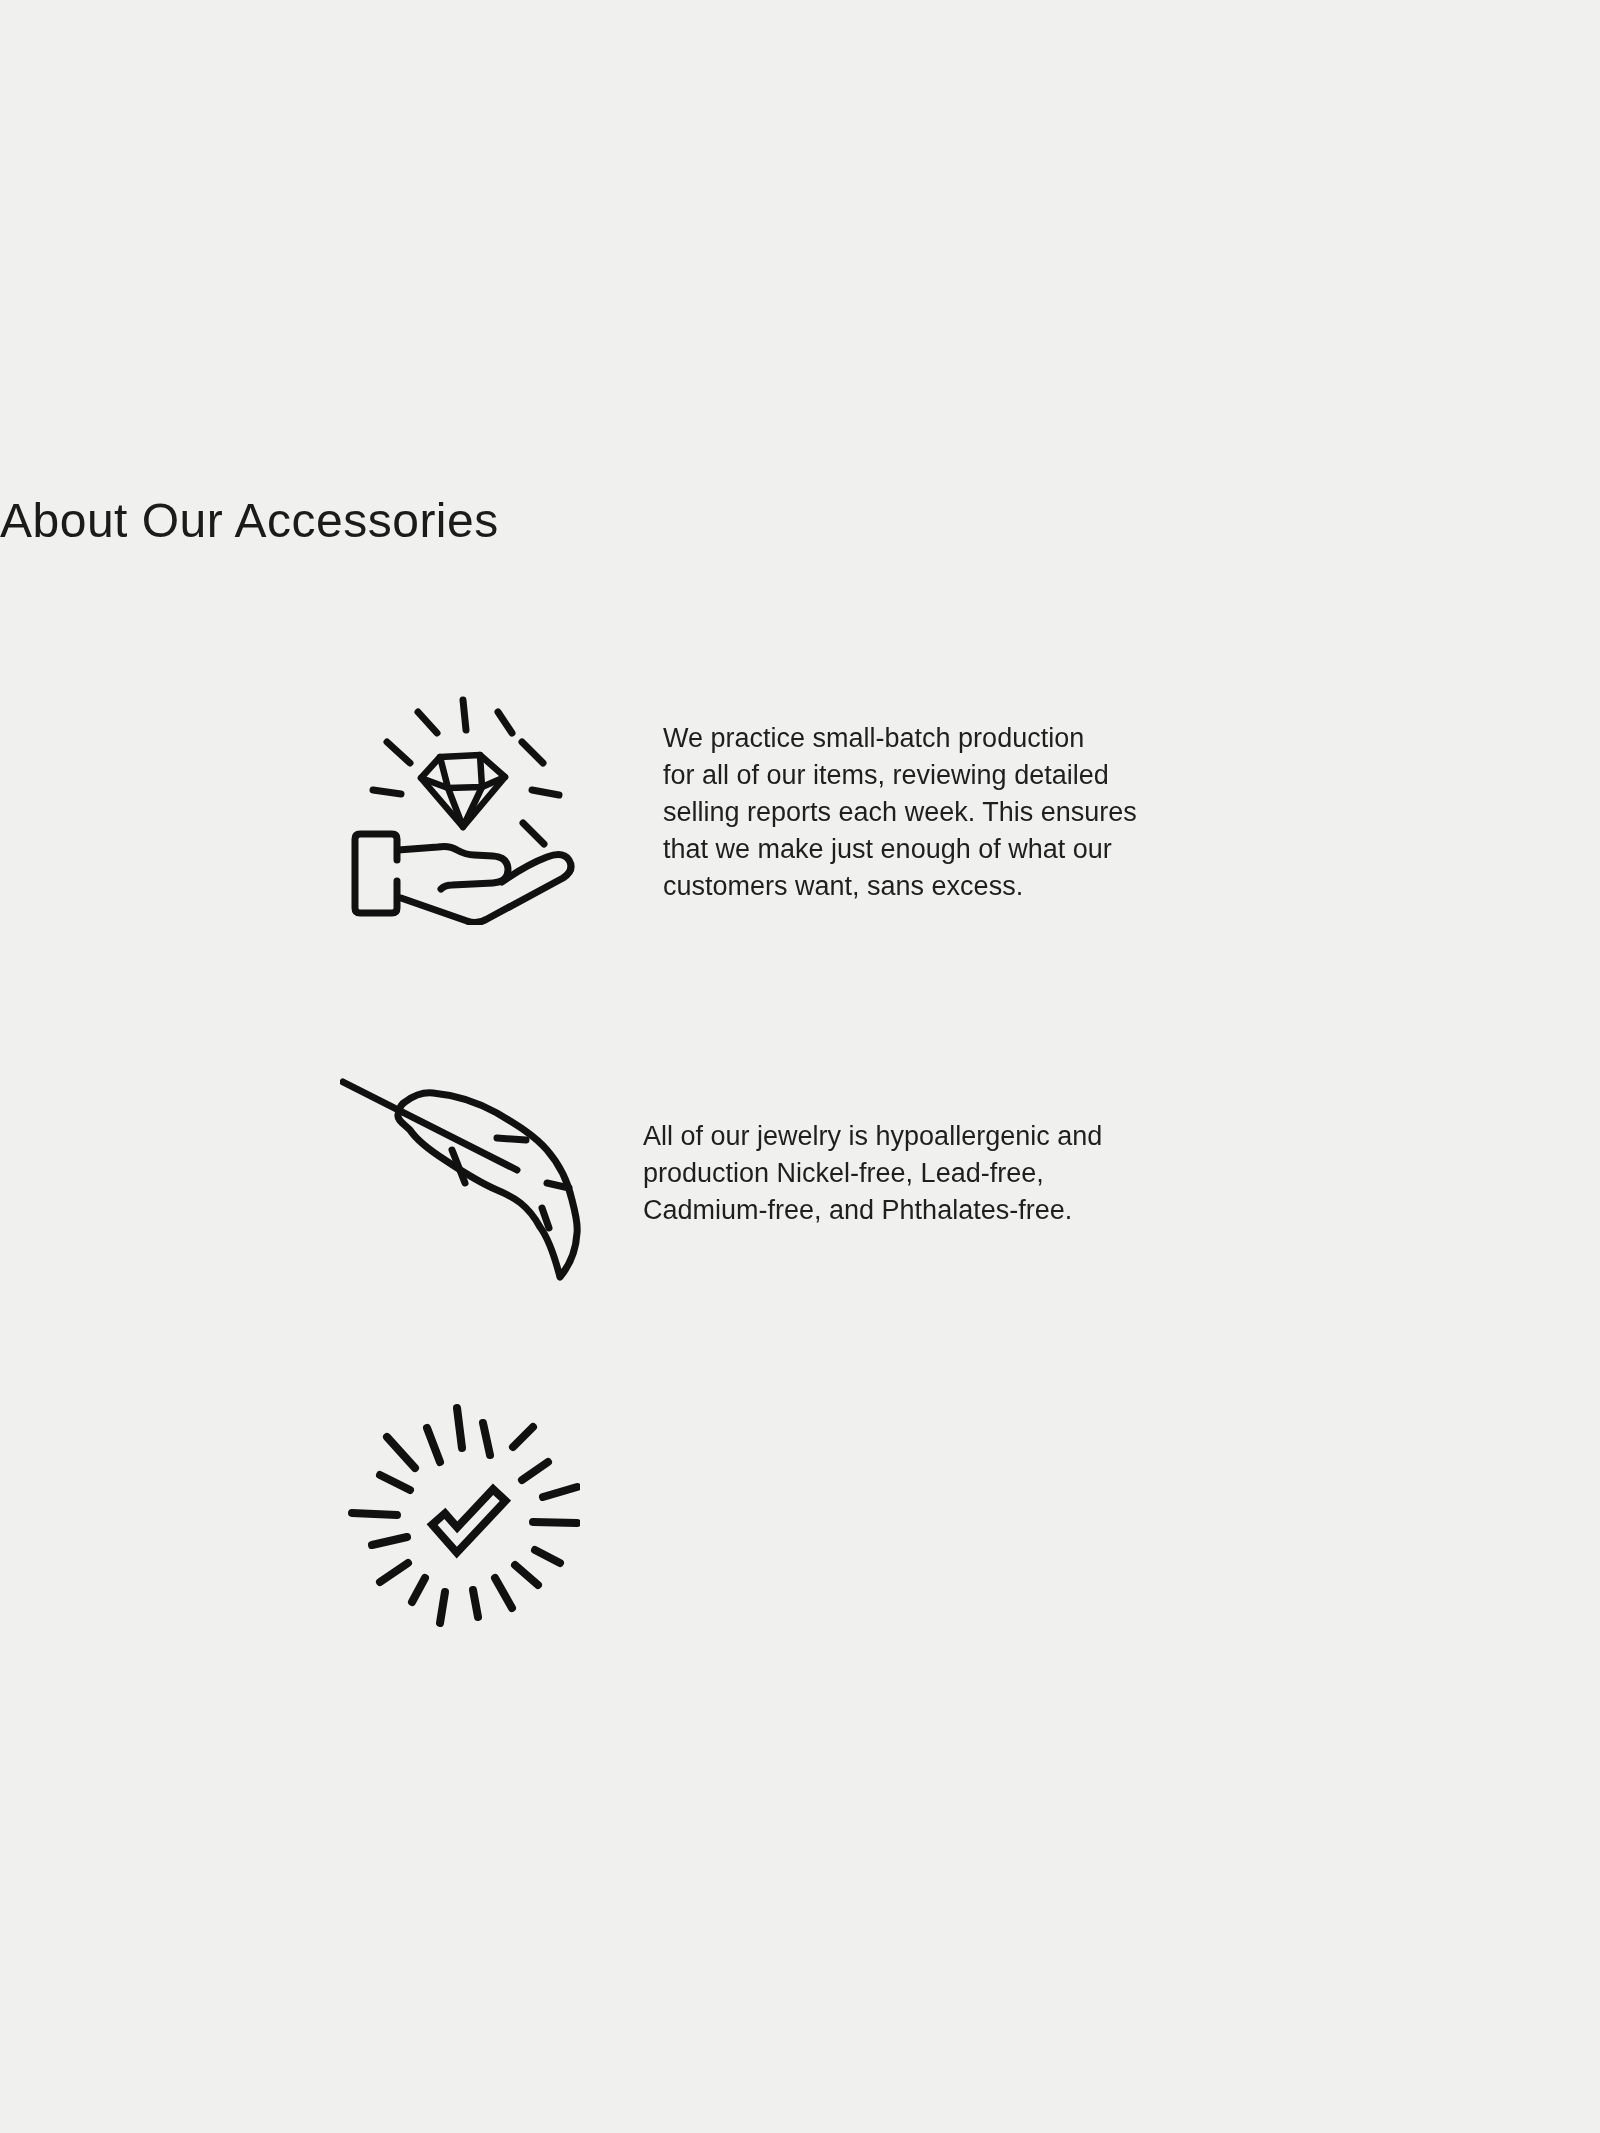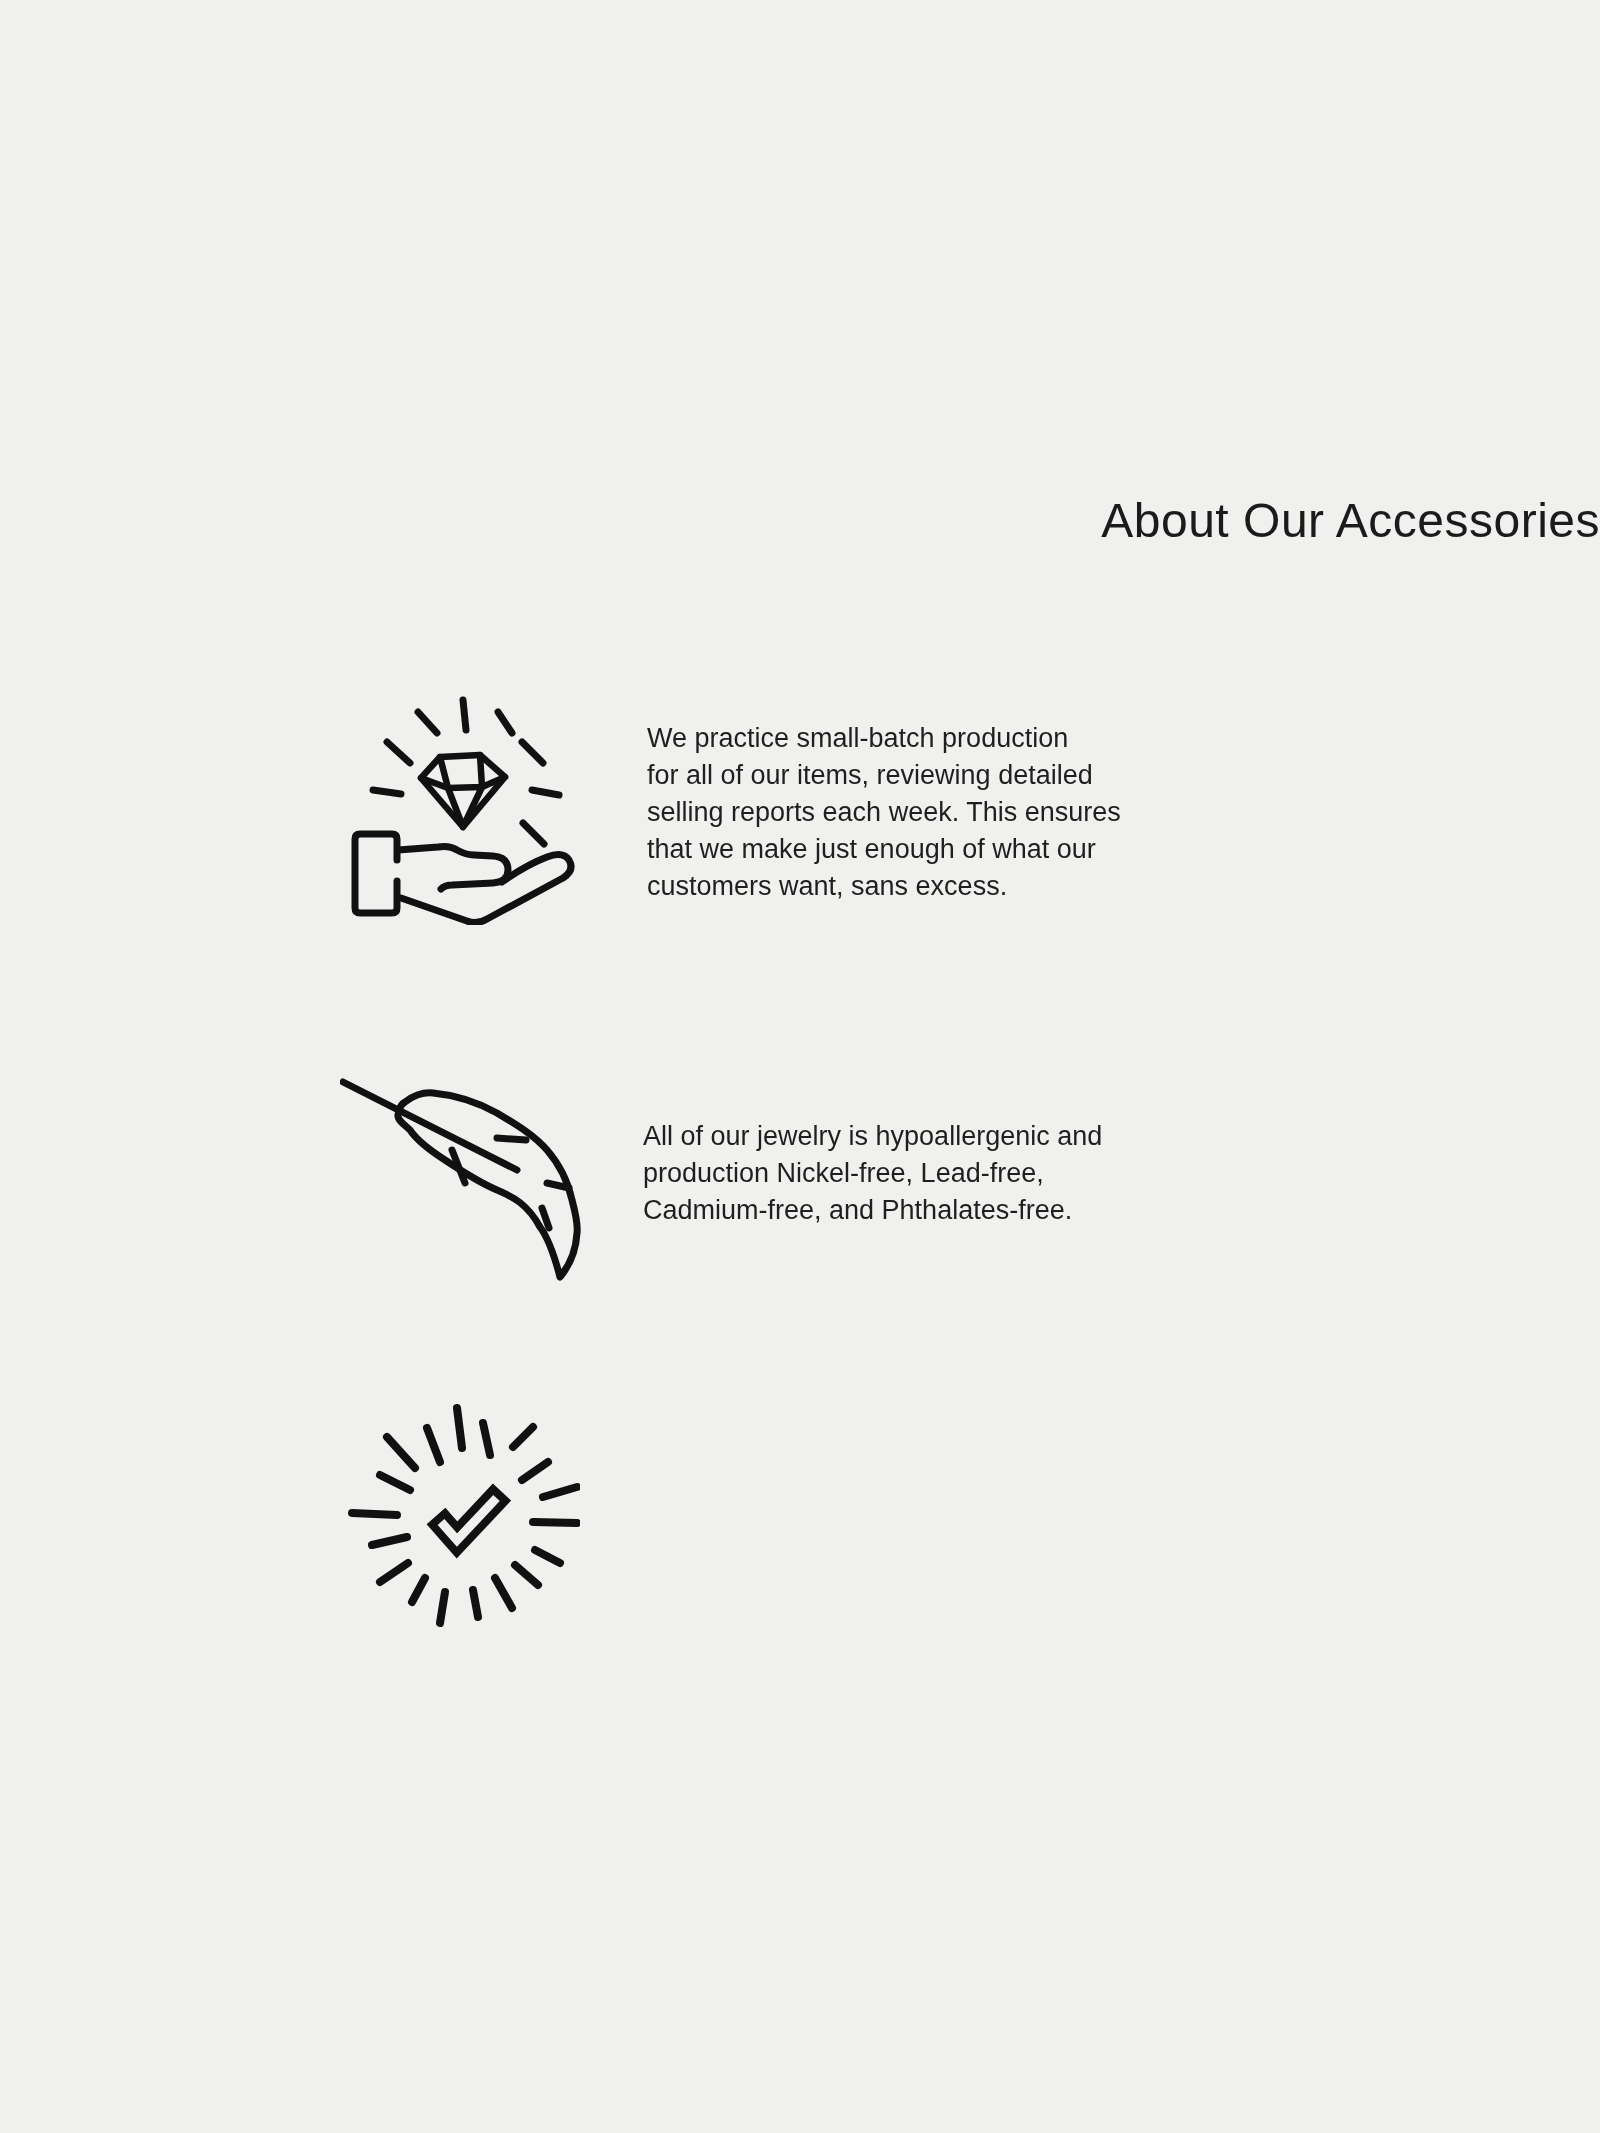--- a/index.html
+++ b/index.html
@@ -12,21 +12,21 @@
     height: 2133px;
     font-family: "Liberation Sans", sans-serif;
     color: #1c1c1c;
     overflow: hidden;
   }
   .section {
     padding-top: 493px;
   }
   .section-title {
     margin: 0;
-    text-align: right;
+    text-align: left;
     font-size: 48px;
     line-height: 56px;
     font-weight: 400;
     letter-spacing: 0.5px;
     color: #1b1b1b;
   }
   .feature-row {
     display: flex;
     align-items: flex-start;
   }
@@ -40,21 +40,21 @@
   .icon-cell svg { display: block; }
   .feature-text {
     margin: 0;
     width: 600px;
     font-size: 27px;
     line-height: 37px;
     font-weight: 400;
     white-space: pre-line;
     color: #1f1f1f;
   }
-  .row1 .feature-text { margin-left: 47px; margin-top: 25px; }
+  .row1 .feature-text { margin-left: 63px; margin-top: 25px; }
   .row2 .feature-text { margin-left: 53px; margin-top: 43px; }
   .row3 .feature-text { margin-left: 63px; margin-top: 74px; }
 </style>
 </head>
 <body>
 
 <main class="section">
 
   <h1 class="section-title">About Our Accessories</h1>
 

